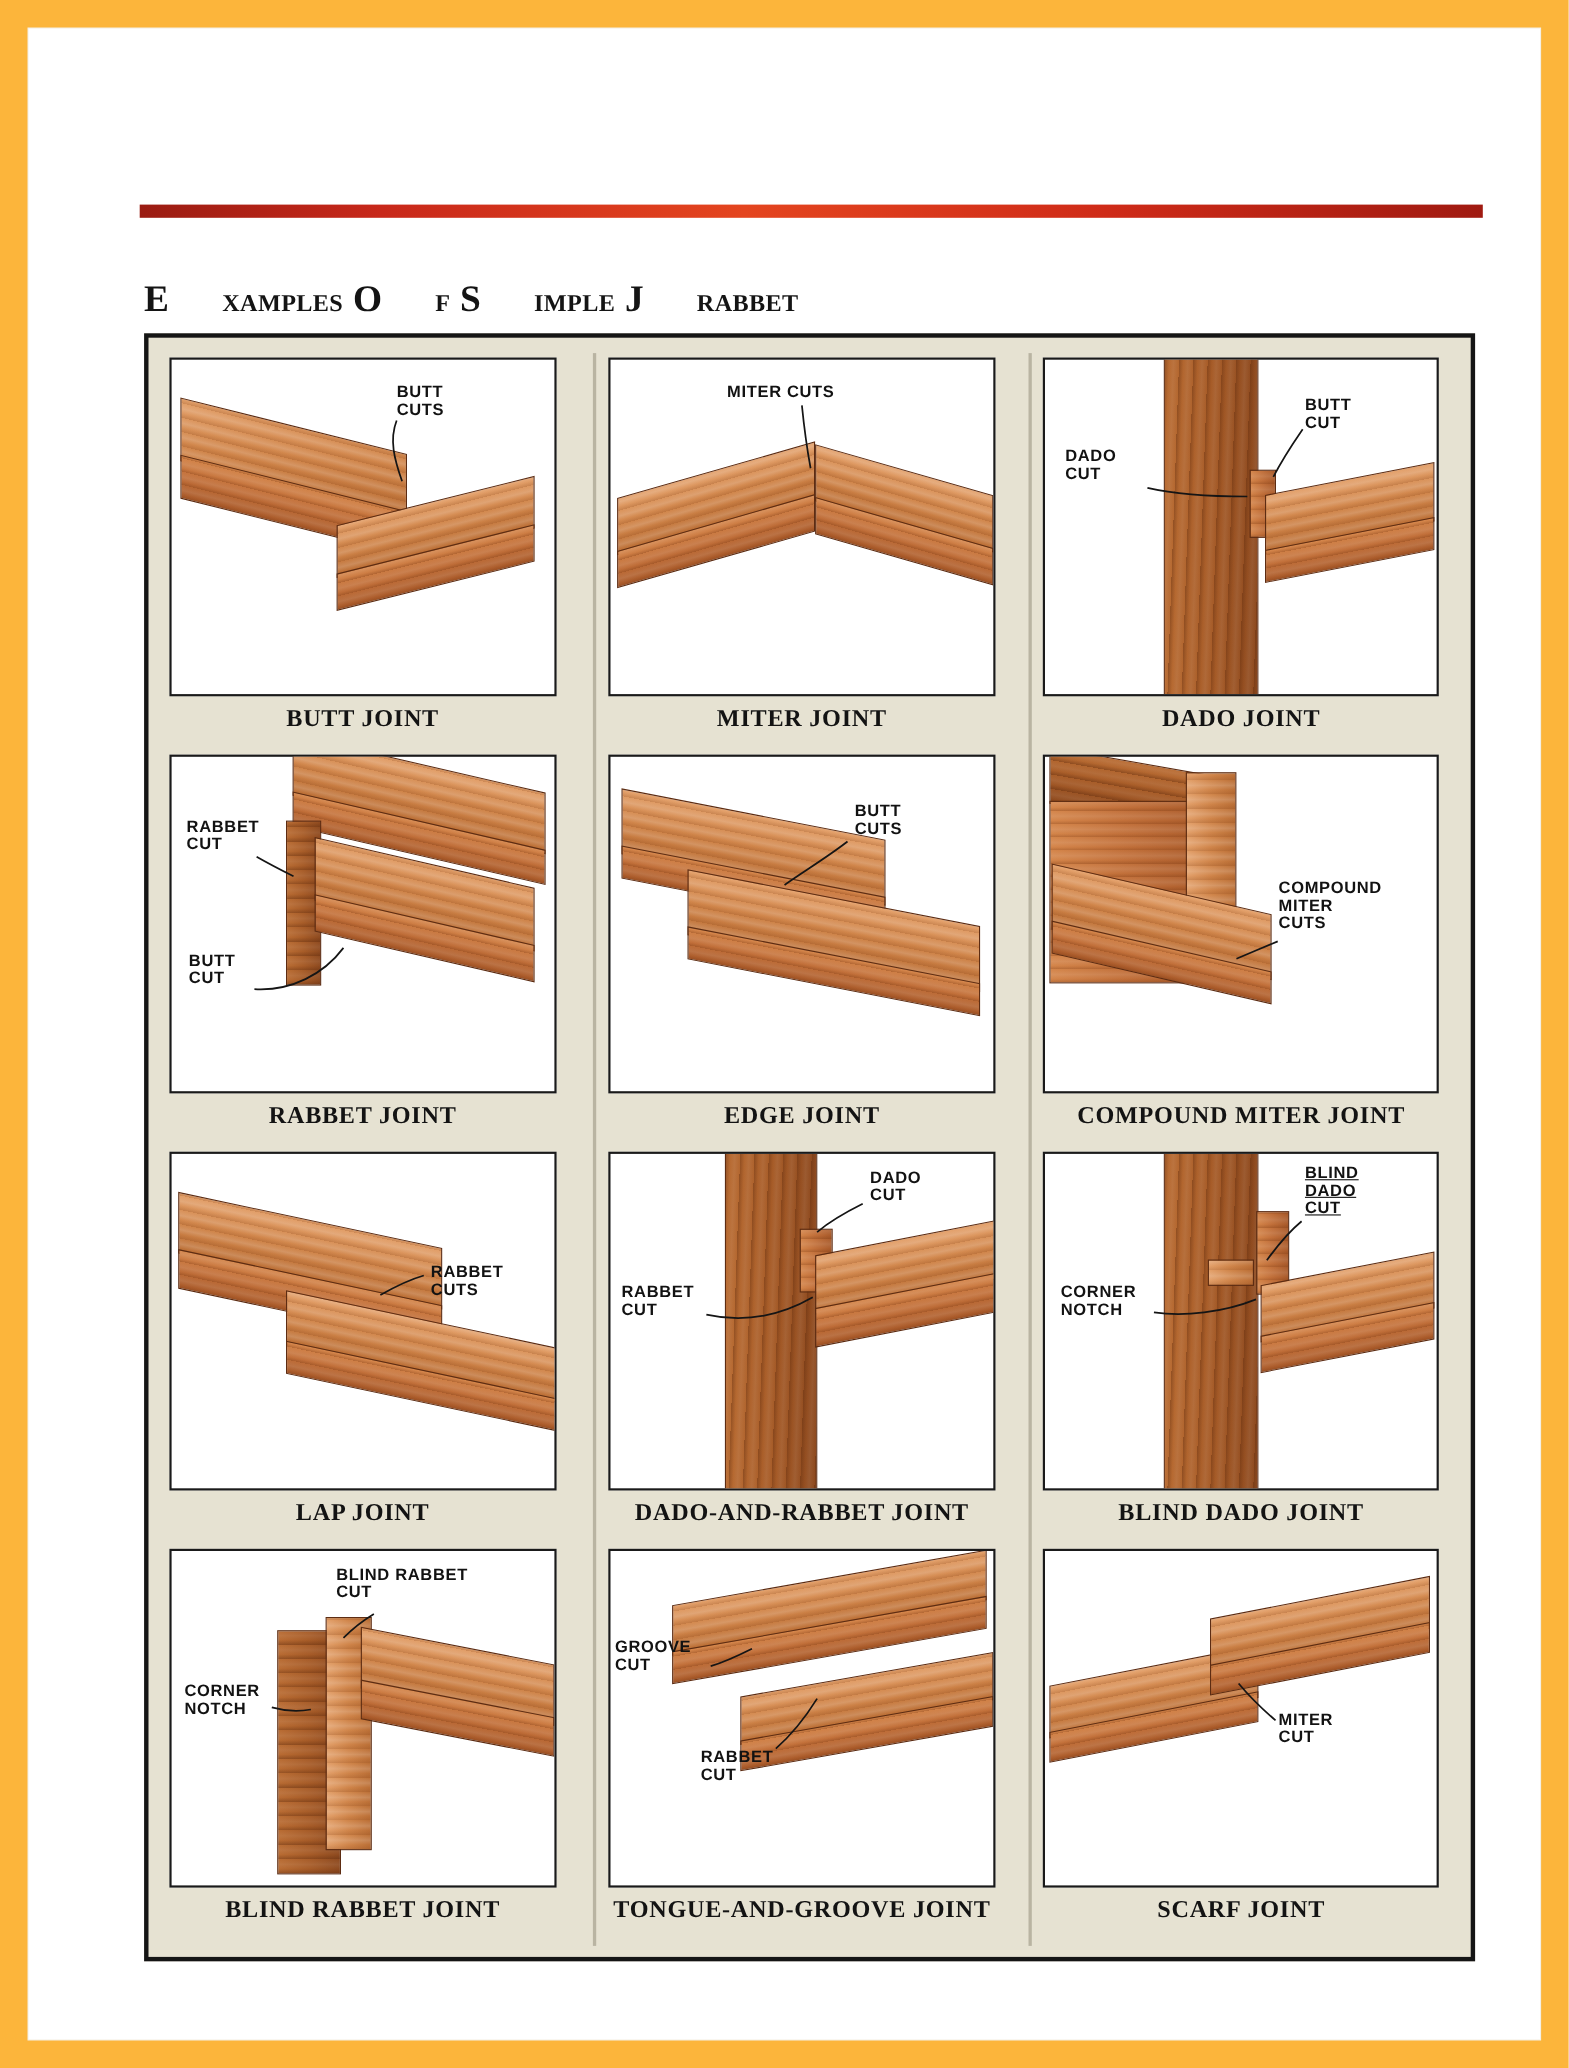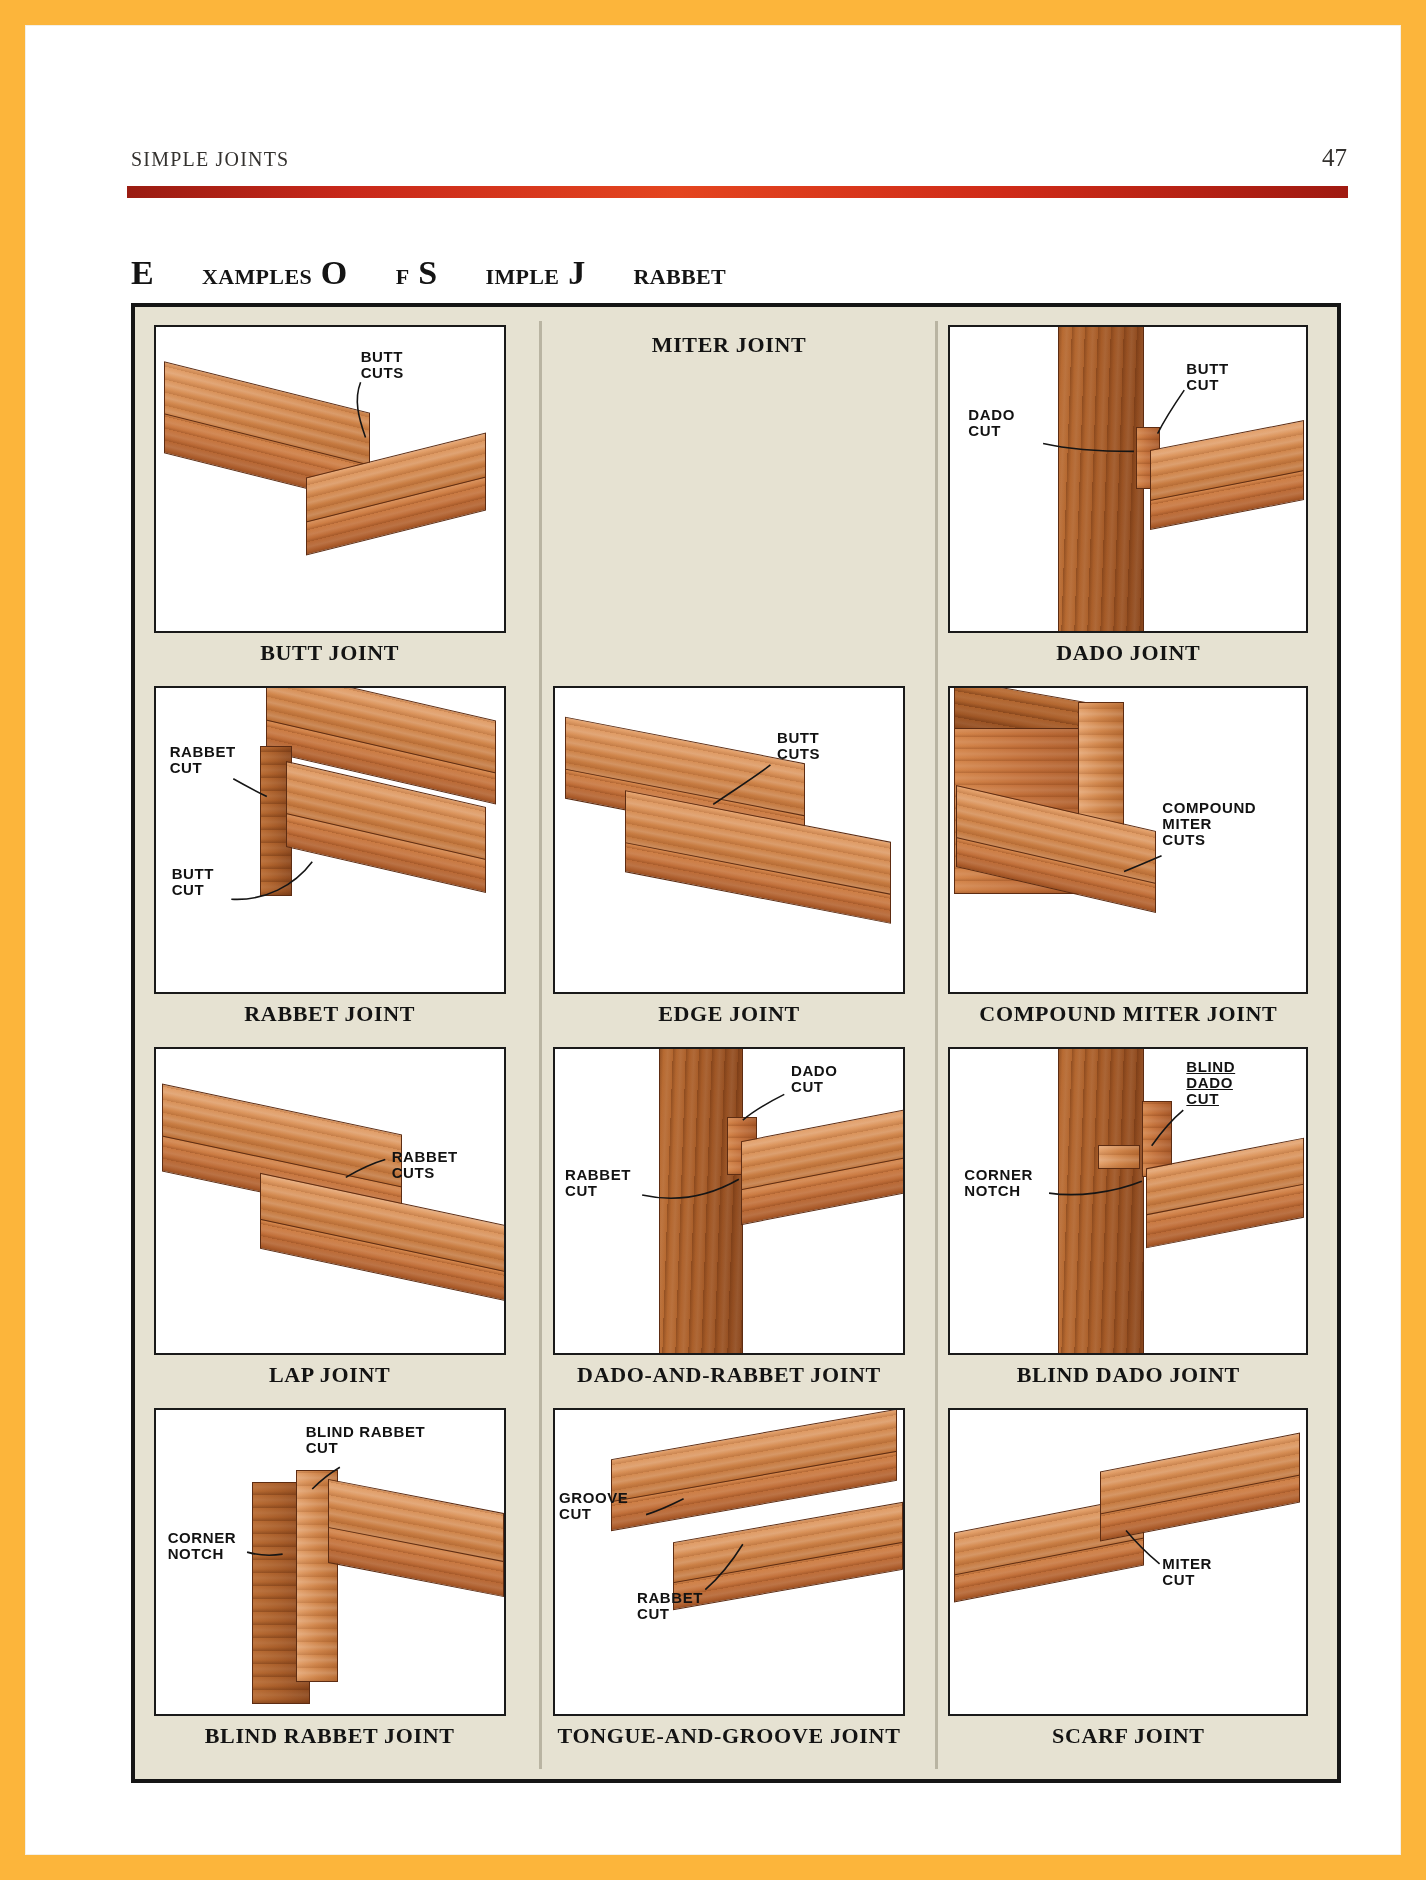--- a/index.html
+++ b/index.html
@@ -174,24 +174,20 @@
     height: 100%;
     pointer-events: none;
   }
 </style>
 </head>
 <body>
 
 <div class="page-frame">
   <div class="page-sheet">
 
-    <div class="running-head">
-      <div class="rh-title">SIMPLE JOINTS</div>
-      <div class="rh-page">47</div>
-    </div>
     <div class="rule"></div>
 
     <div class="section-title">
       <span>E</span><span class="small">XAMPLES</span>
       <span>O</span><span class="small">F</span>
       <span>S</span><span class="small">IMPLE</span>
       <span>J</span><span class="small">RABBET</span>
     </div>
 
     <div class="grid-panel">
@@ -209,20 +205,30 @@
             <div class="label" style="left:205px; top:22px;">BUTT
 CUTS</div>
             <svg class="leaders" viewBox="0 0 352 308">
               <path d="M207 56 C 200 74, 205 92, 212 112" stroke="#151515" fill="none" stroke-width="1.6"></path>
             </svg>
           </div>
           <div class="caption">BUTT JOINT</div>
         </div>
 
         <div class="cell">
+          <div class="figure">
+            <div class="board light" style="left:6px; top:100px; width:180px; height:52px; transform: skewY(-16deg);"></div>
+            <div class="board" style="left:6px; top:148px; width:180px; height:34px; transform: skewY(-16deg);"></div>
+            <div class="board light" style="left:186px; top:100px; width:162px; height:52px; transform: skewY(16deg);"></div>
+            <div class="board" style="left:186px; top:148px; width:162px; height:34px; transform: skewY(16deg);"></div>
+            <div class="label" style="left:106px; top:22px;">MITER CUTS</div>
+            <svg class="leaders" viewBox="0 0 352 308">
+              <path d="M176 42 C 178 62, 180 78, 184 100" stroke="#151515" fill="none" stroke-width="1.6"></path>
+            </svg>
+          </div>
           <div class="caption">MITER JOINT</div>
         </div>
 
         <div class="cell wide">
           <div class="figure">
             <div class="board dark" style="left:108px; top:-4px; width:86px; height:312px; --ang:92deg; --lg:90deg;"></div>
             <div class="board" style="left:186px; top:100px; width:24px; height:62px; --lg:90deg;"></div>
             <div class="board light" style="left:200px; top:108px; width:154px; height:54px; transform: skewY(-11deg);"></div>
             <div class="board" style="left:200px; top:158px; width:154px; height:30px; transform: skewY(-11deg);"></div>
             <div class="label" style="left:236px; top:34px;">BUTT

